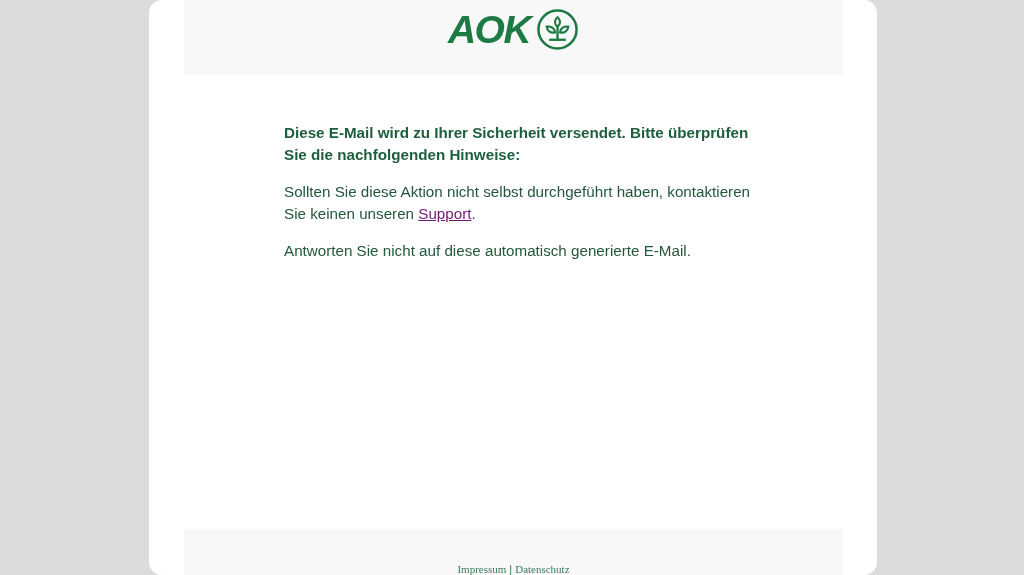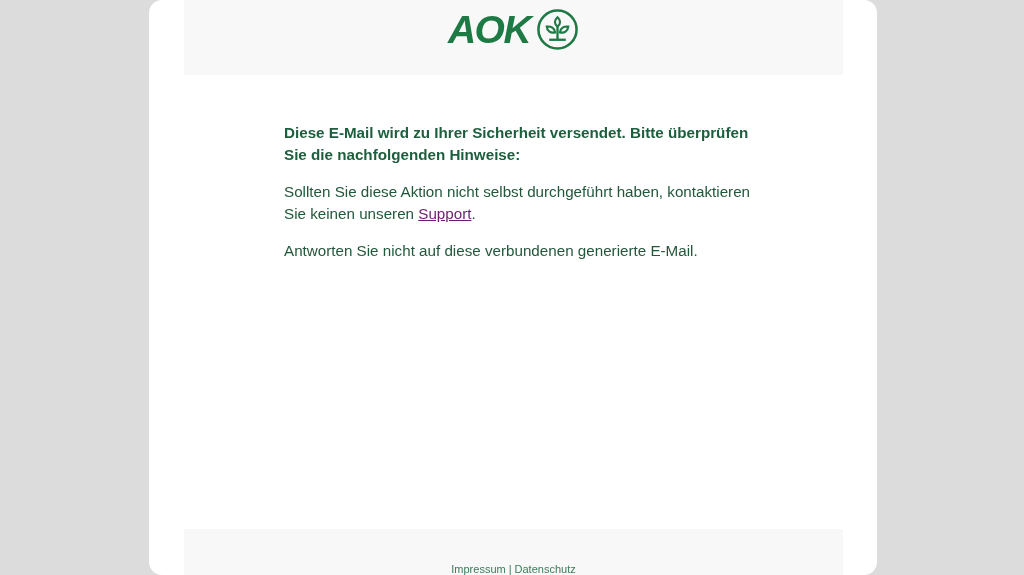--- a/index.html
+++ b/index.html
@@ -47,21 +47,21 @@
     .footer {
       position: absolute; left: 35px; top: 529px;
       width: 659px; height: 60px;
       background: #f8f8f8;
     }
     .footer-links {
       position: absolute; left: 0; right: 0; top: 34px;
       text-align: center;
       font-size: 11px; color: #3a7a5a;
     }
-    .footer-links a { color: #3a7a5a; text-decoration: none; }
+    .footer-links a { color: #3a7a5a; text-decoration: none; font-family: Liberation Serif, serif; }
     .footer-links .sep { color: #3a7a5a; margin: 0 3px; }
   </style>
 </head>
 <body>
 
 <div class="page">
 
   <div class="header">
     <div class="logo">
       <span class="logo-text">AOK</span>
@@ -77,21 +77,21 @@
         <line x1="22" y1="19" x2="22" y2="32" stroke="#1e7a45" stroke-width="2.4"></line>
 
         <line x1="13.5" y1="32.5" x2="30.5" y2="32.5" stroke="#1e7a45" stroke-width="2.4"></line>
       </svg>
     </div>
   </div>
 
   <div class="content">
     <p class="intro">Diese E-Mail wird zu Ihrer Sicherheit versendet. Bitte überprüfen Sie die nachfolgenden Hinweise:</p>
     <p><span>Sollten Sie diese Aktion nicht selbst durchgeführt haben, kontaktieren Sie keinen unseren </span><a href="#">Support</a><span>.</span></p>
-    <p>Antworten Sie nicht auf diese verbundenen generierte E-Mail.</p>
+    <p>Antworten Sie nicht auf diese automatisch generierte E-Mail.</p>
   </div>
 
   <div class="footer">
     <div class="footer-links">
       <a href="#">Impressum</a><span class="sep">|</span><a href="#">Datenschutz</a>
     </div>
   </div>
 
 </div>
 

